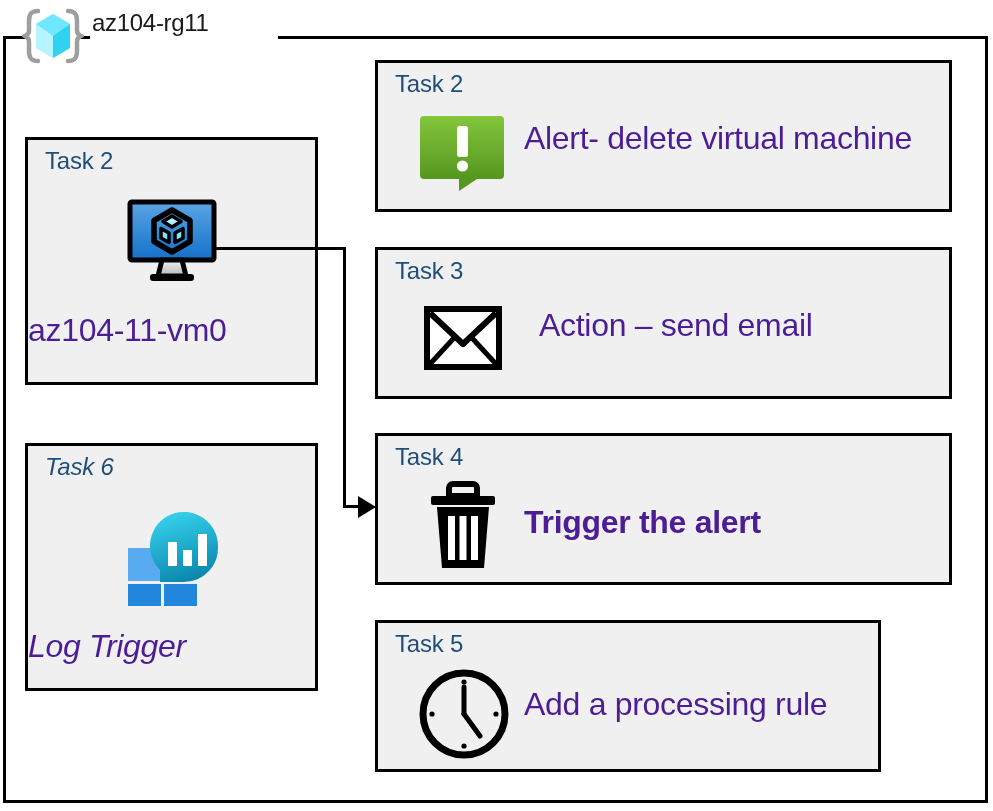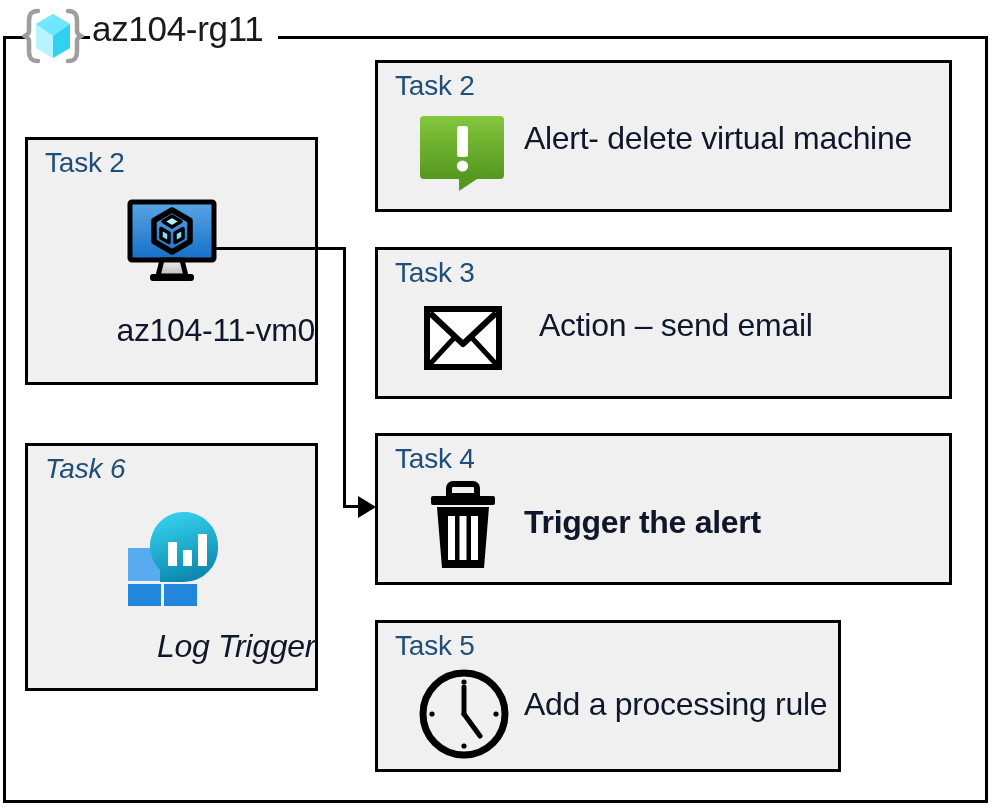--- a/index.html
+++ b/index.html
@@ -15,52 +15,52 @@
   .frame-bottom{position:absolute;left:3px;top:800px;width:985px;height:3px;background:#000;}
   .frame-right{position:absolute;left:985px;top:38px;width:3px;height:765px;background:#000;}
   .frame-top-stub-left{position:absolute;left:3px;top:36px;width:22px;height:3px;background:#000;}
   .frame-top-stub-mid{position:absolute;left:80px;top:36px;width:10px;height:3px;background:#000;}
   .frame-top-right{position:absolute;left:278px;top:36px;width:710px;height:3px;background:#000;}
 
   
   .rg-icon{position:absolute;left:22px;top:7px;width:62px;height:58px;}
   .rg-title{
     position:absolute;left:92px;top:9px;
-    font-size:35px;color:#1a1a1a;letter-spacing:-0.3px;white-space:nowrap;
+    font-size:24px;color:#1a1a1a;letter-spacing:-0.3px;white-space:nowrap;
   }
 
   
   .card{
     position:absolute;background:#f0f0f0;border:3px solid #000;box-sizing:border-box;
   }
   .card-title{
     position:absolute;left:17px;top:7px;
-    font-size:28px;color:#1F4E79;white-space:nowrap;letter-spacing:-0.2px;
+    font-size:24px;color:#1F4E79;white-space:nowrap;letter-spacing:-0.2px;
   }
   .card-label{
-    font-size:32px;color:#0f172a;white-space:nowrap;letter-spacing:-0.3px;
+    font-size:32px;color:#4c1d95;white-space:nowrap;letter-spacing:-0.3px;
   }
 
   
   .vcard .vc-icon{position:absolute;left:50%;transform:translateX(-50%);}
   .vcard .card-label{
-    position:absolute;left:0;width:100%;text-align:right;
+    position:absolute;left:0;width:100%;text-align:left;
   }
 
   
   .hcard .hc-icon{position:absolute;}
   .hcard .card-label{position:absolute;}
 
   
   #task1{left:25px;top:137px;width:293px;height:248px;}
   #task6{left:25px;top:443px;width:293px;height:248px;font-style:italic;}
   #task2{left:375px;top:60px;width:577px;height:152px;}
   #task3{left:375px;top:247px;width:577px;height:152px;}
   #task4{left:375px;top:433px;width:577px;height:152px;padding-left:40px;}
-  #task5{left:375px;top:620px;width:466px;height:152px;}
+  #task5{left:375px;top:620px;width:506px;height:152px;}
 
   
   .conn{position:absolute;background:#000;}
   #conn-h1{left:212px;top:247px;width:134px;height:3px;}
   #conn-v{left:343px;top:247px;width:3px;height:261px;}
   #conn-h2{left:343px;top:505px;width:22px;height:3px;}
   #conn-arrow{
     position:absolute;left:358px;top:496px;width:0;height:0;
     border-top:11px solid transparent;border-bottom:11px solid transparent;
     border-left:18px solid #000;

